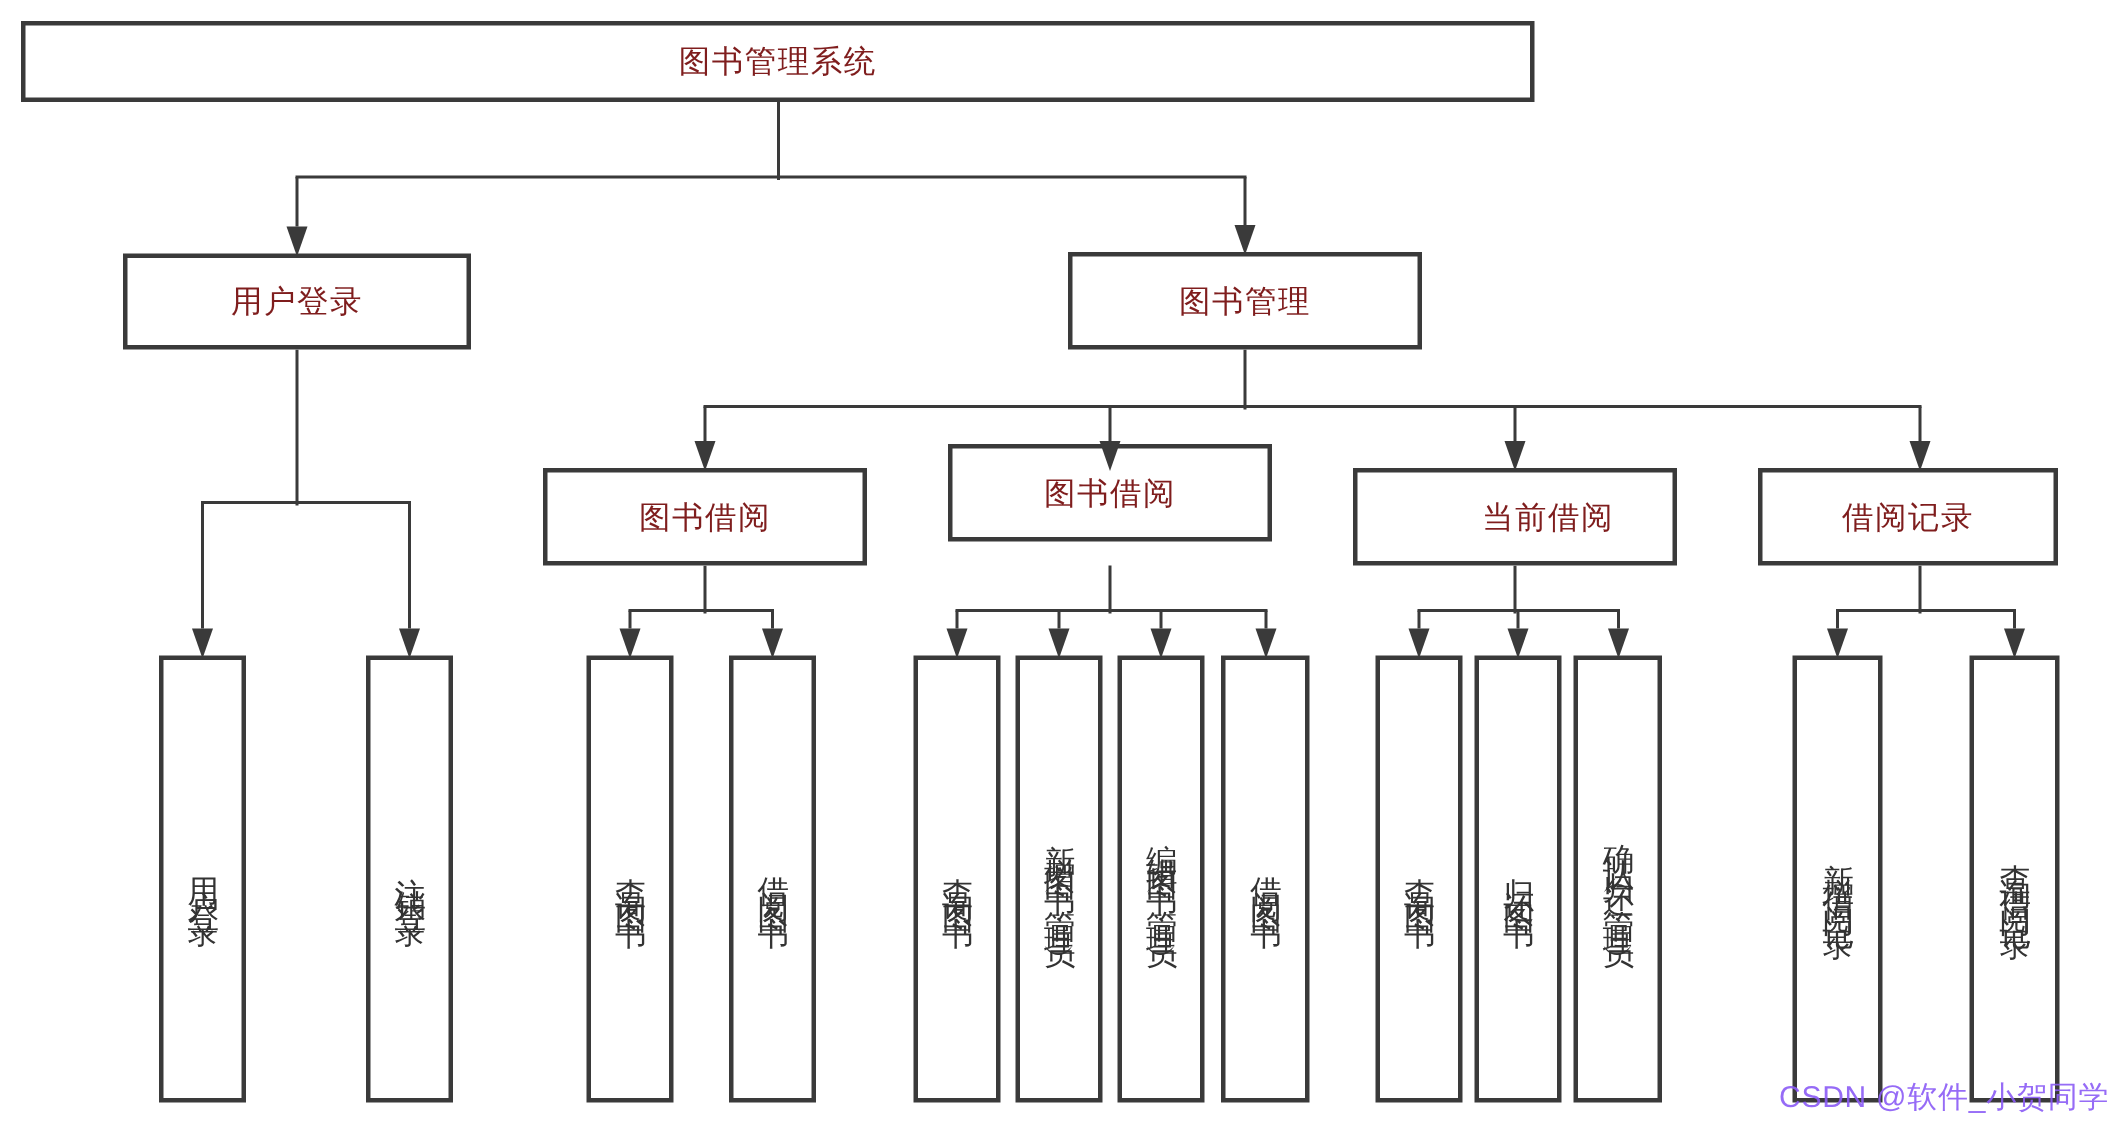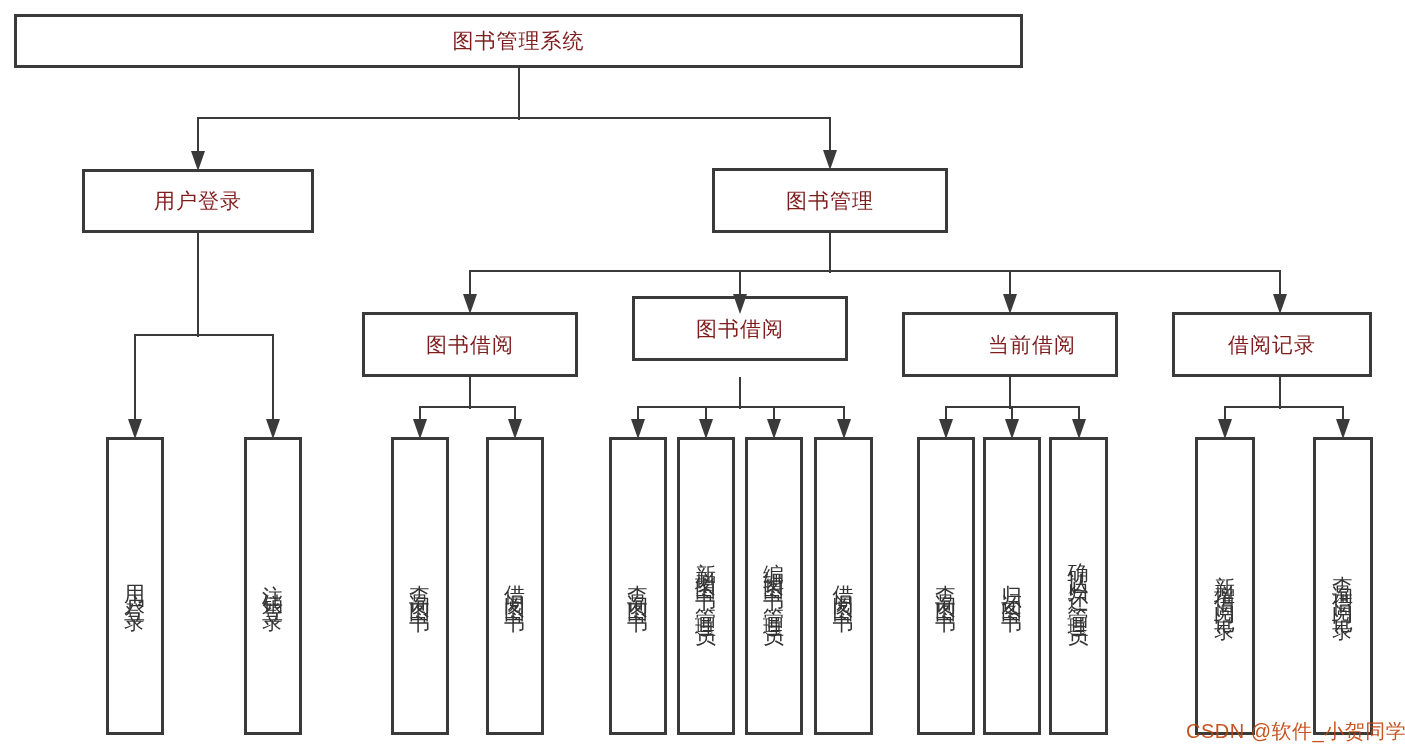--- a/index.html
+++ b/index.html
@@ -57,21 +57,21 @@
     border-left: 7px solid transparent;
     border-right: 7px solid transparent;
     border-top: 20px solid #3a3a3a;
     z-index: 3;
   }
   #watermark {
     position: absolute;
     left: 1186px;
     top: 718px;
     font-size: 20px;
-    color: #c2410c;
+    color: #8b5cf6;
     opacity: 0.9;
     white-space: nowrap;
     z-index: 5;
     letter-spacing: 0.5px;
   }
 </style>
 </head>
 <body>
 
 <div id="canvas">

